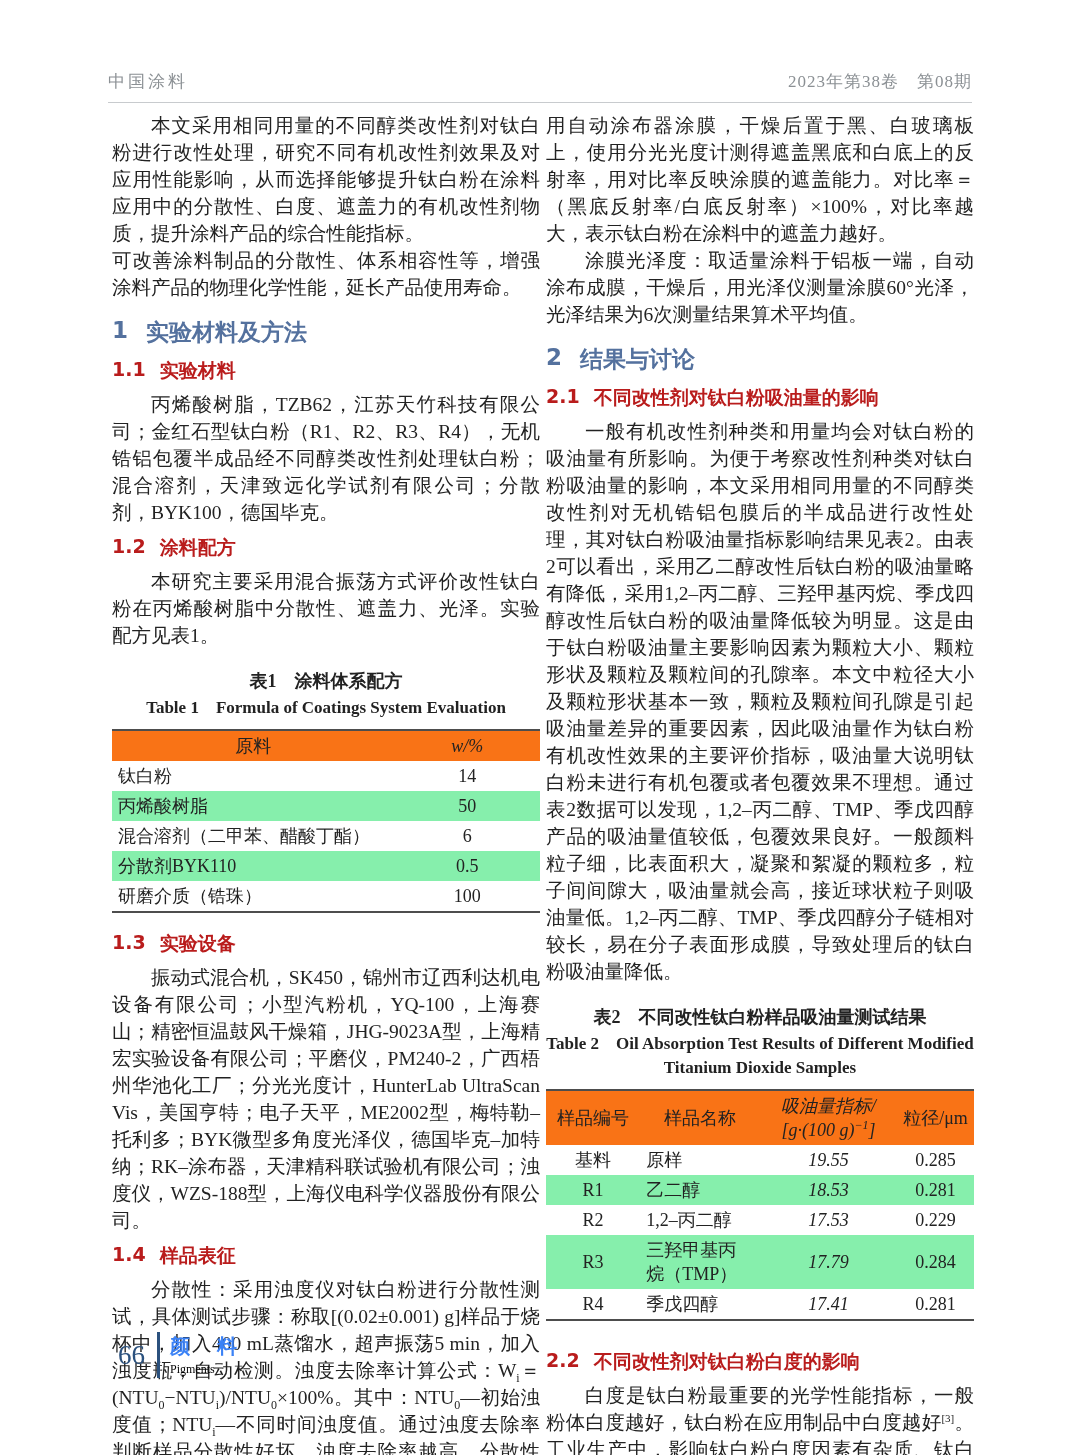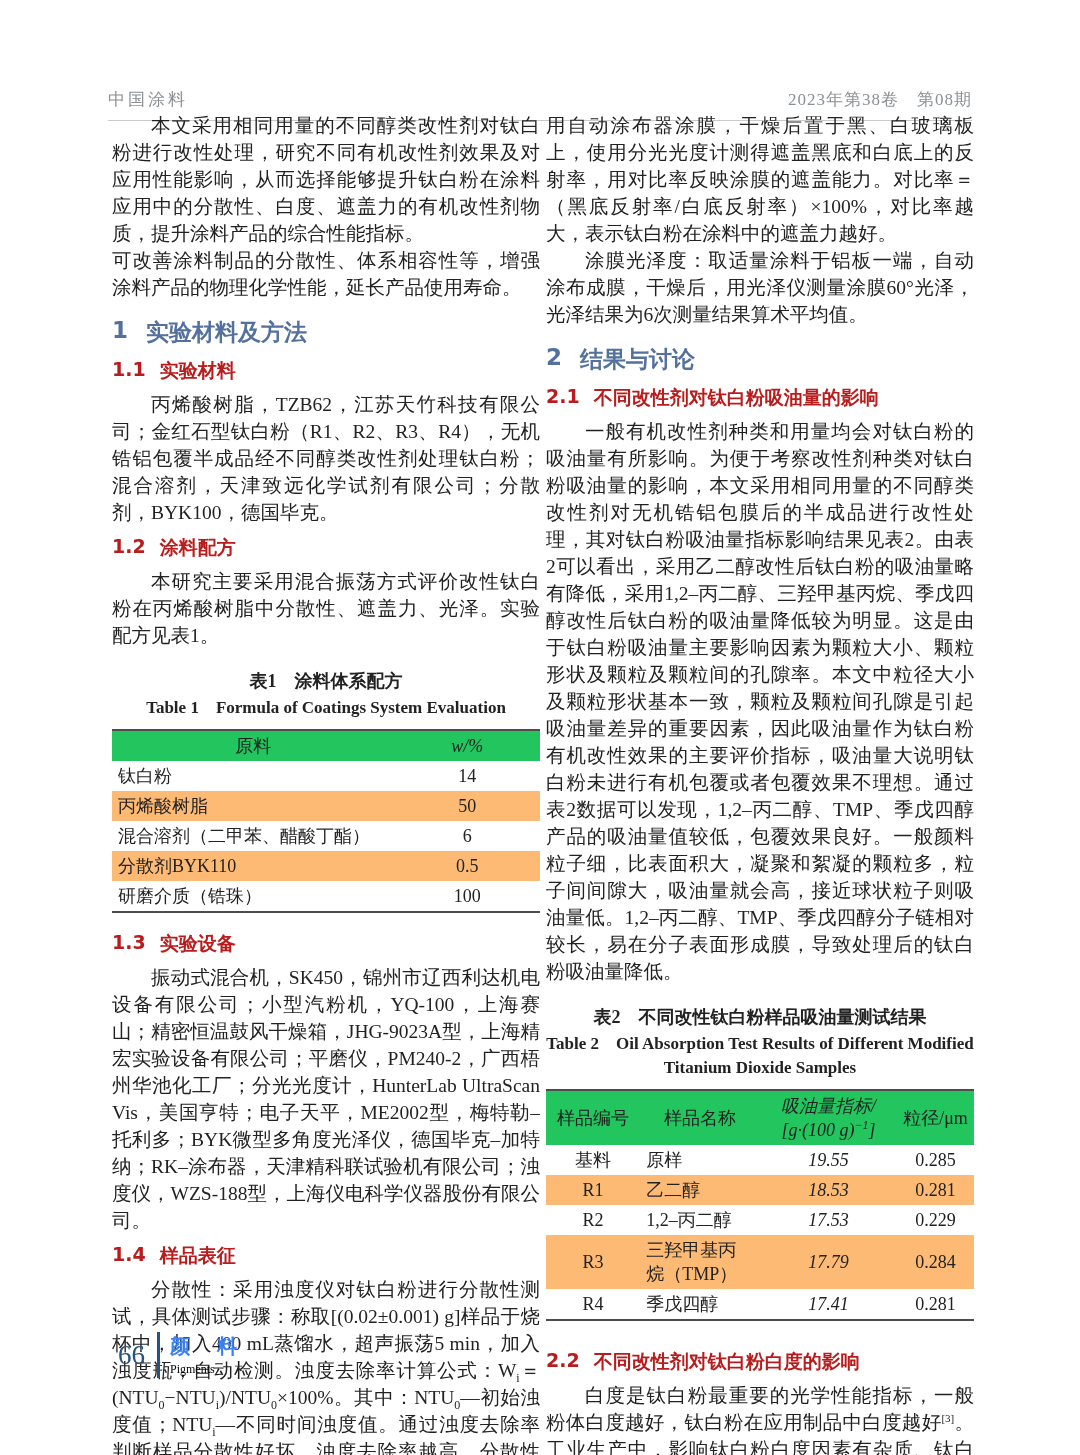--- a/index.html
+++ b/index.html
@@ -4,21 +4,21 @@
 <style>
   html,body{margin:0;padding:0;}
   body{
     width:1080px;height:1455px;position:relative;
     background:#ffffff;
     font-family:"Liberation Serif","DejaVu Serif",serif;
     color:#222222;
   }
   
   .page-header{
-    position:absolute;top:88px;left:108px;width:864px;
+    position:absolute;top:70px;left:108px;width:864px;
     display:flex;justify-content:space-between;align-items:flex-end;
     color:#8b9094;font-size:17px;letter-spacing:3px;
     padding-bottom:9px;border-bottom:1px solid #c8cbce;
   }
   .page-header .issue{letter-spacing:1px;}
   
   .col{position:absolute;top:112px;width:428px;}
   .col-left{left:112px;}
   .col-right{left:546px;}
   p.body{
@@ -49,22 +49,22 @@
     text-align:center;font-weight:bold;font-size:17px;line-height:24px;margin:0 0 9px;
   }
   table.paper{
     width:100%;border-collapse:collapse;
     border-top:2px solid #4d4d4d;border-bottom:2px solid #4d4d4d;
     font-size:18px;
   }
   table.paper th,table.paper td{
     font-weight:normal;padding:3px 6px;line-height:24px;vertical-align:middle;
   }
-  table.paper thead tr{background:#22c55e;}
-  table.paper tr.stripe{background:#fdba74;}
+  table.paper thead tr{background:#f97316;}
+  table.paper tr.stripe{background:#86efac;}
   
   .t1-c1{width:66%;text-align:left;padding-left:14px;}
   .t1-c2{width:34%;text-align:center;}
   th.t1-c1{text-align:center;}
   th.t1-c2{font-style:italic;}
   
   .t2-c1{width:22%;text-align:center;}
   .t2-c2{width:28%;text-align:left;}
   .t2-c3{width:32%;text-align:center;font-style:italic;}
   .t2-c4{width:18%;text-align:center;}

